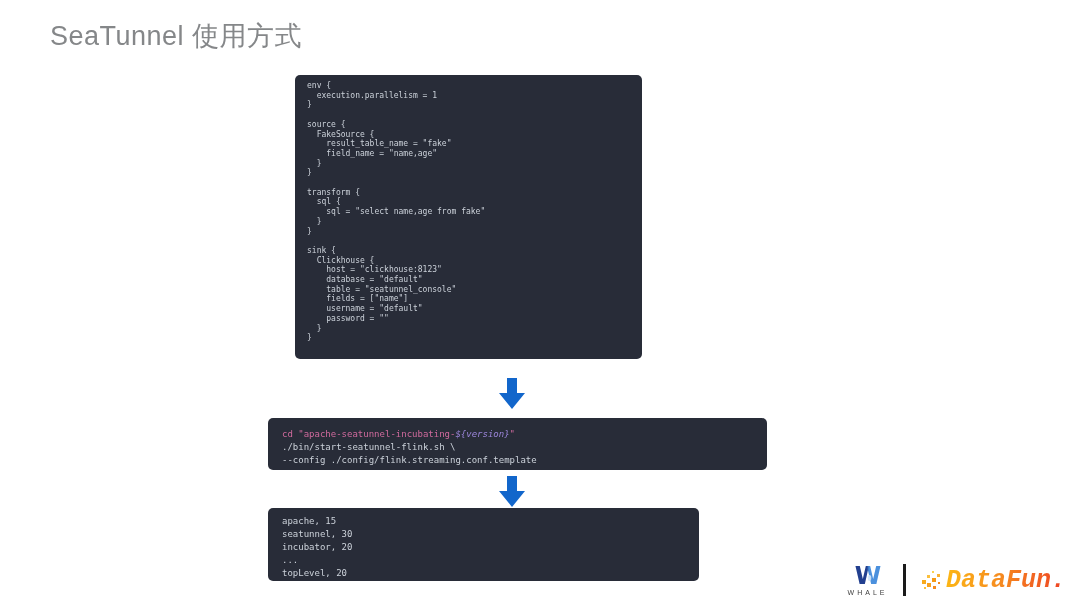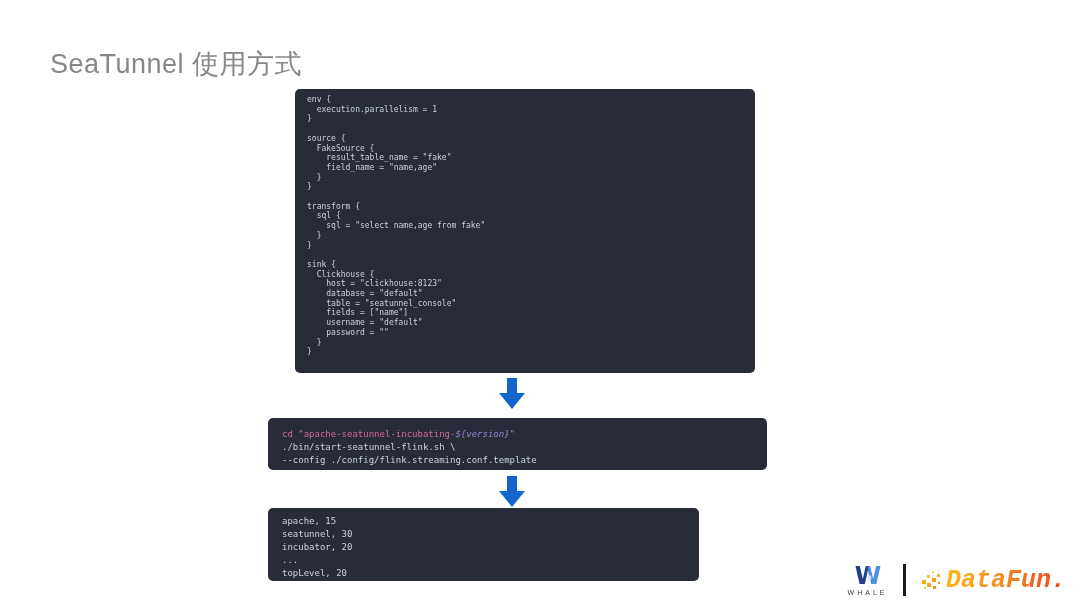--- a/index.html
+++ b/index.html
@@ -11,43 +11,43 @@
     position: relative;
     width: 1080px;
     height: 608px;
     background: #ffffff;
     overflow: hidden;
     font-family: "Liberation Sans", sans-serif;
   }
   .slide-title {
     position: absolute;
     left: 50px;
-    top: 46px;
+    top: 18px;
     font-size: 27px;
     color: #858789;
     letter-spacing: 0.5px;
     font-weight: 400;
   }
   .code-block {
     position: absolute;
     background: #282c38;
     border-radius: 5px;
     box-sizing: border-box;
     color: #ccd2da;
     font-family: "DejaVu Sans Mono", monospace;
     overflow: hidden;
   }
   .code-block pre, .code-block .code-line, .code-block .code-rest {
     margin: 0;
     font-family: "DejaVu Sans Mono", monospace;
     white-space: pre;
   }
   #block-config {
-    left: 295px; top: 89px;
-    width: 460px; height: 284px;
+    left: 295px; top: 75px;
+    width: 347px; height: 284px;
     padding: 6px 12px;
     font-size: 8px;
     line-height: 9.7px;
   }
   #block-config pre { font-size: 8px; line-height: 9.7px; }
   #block-command {
     left: 268px; top: 418px;
     width: 499px; height: 52px;
     padding: 10px 14px;
     font-size: 9px;

